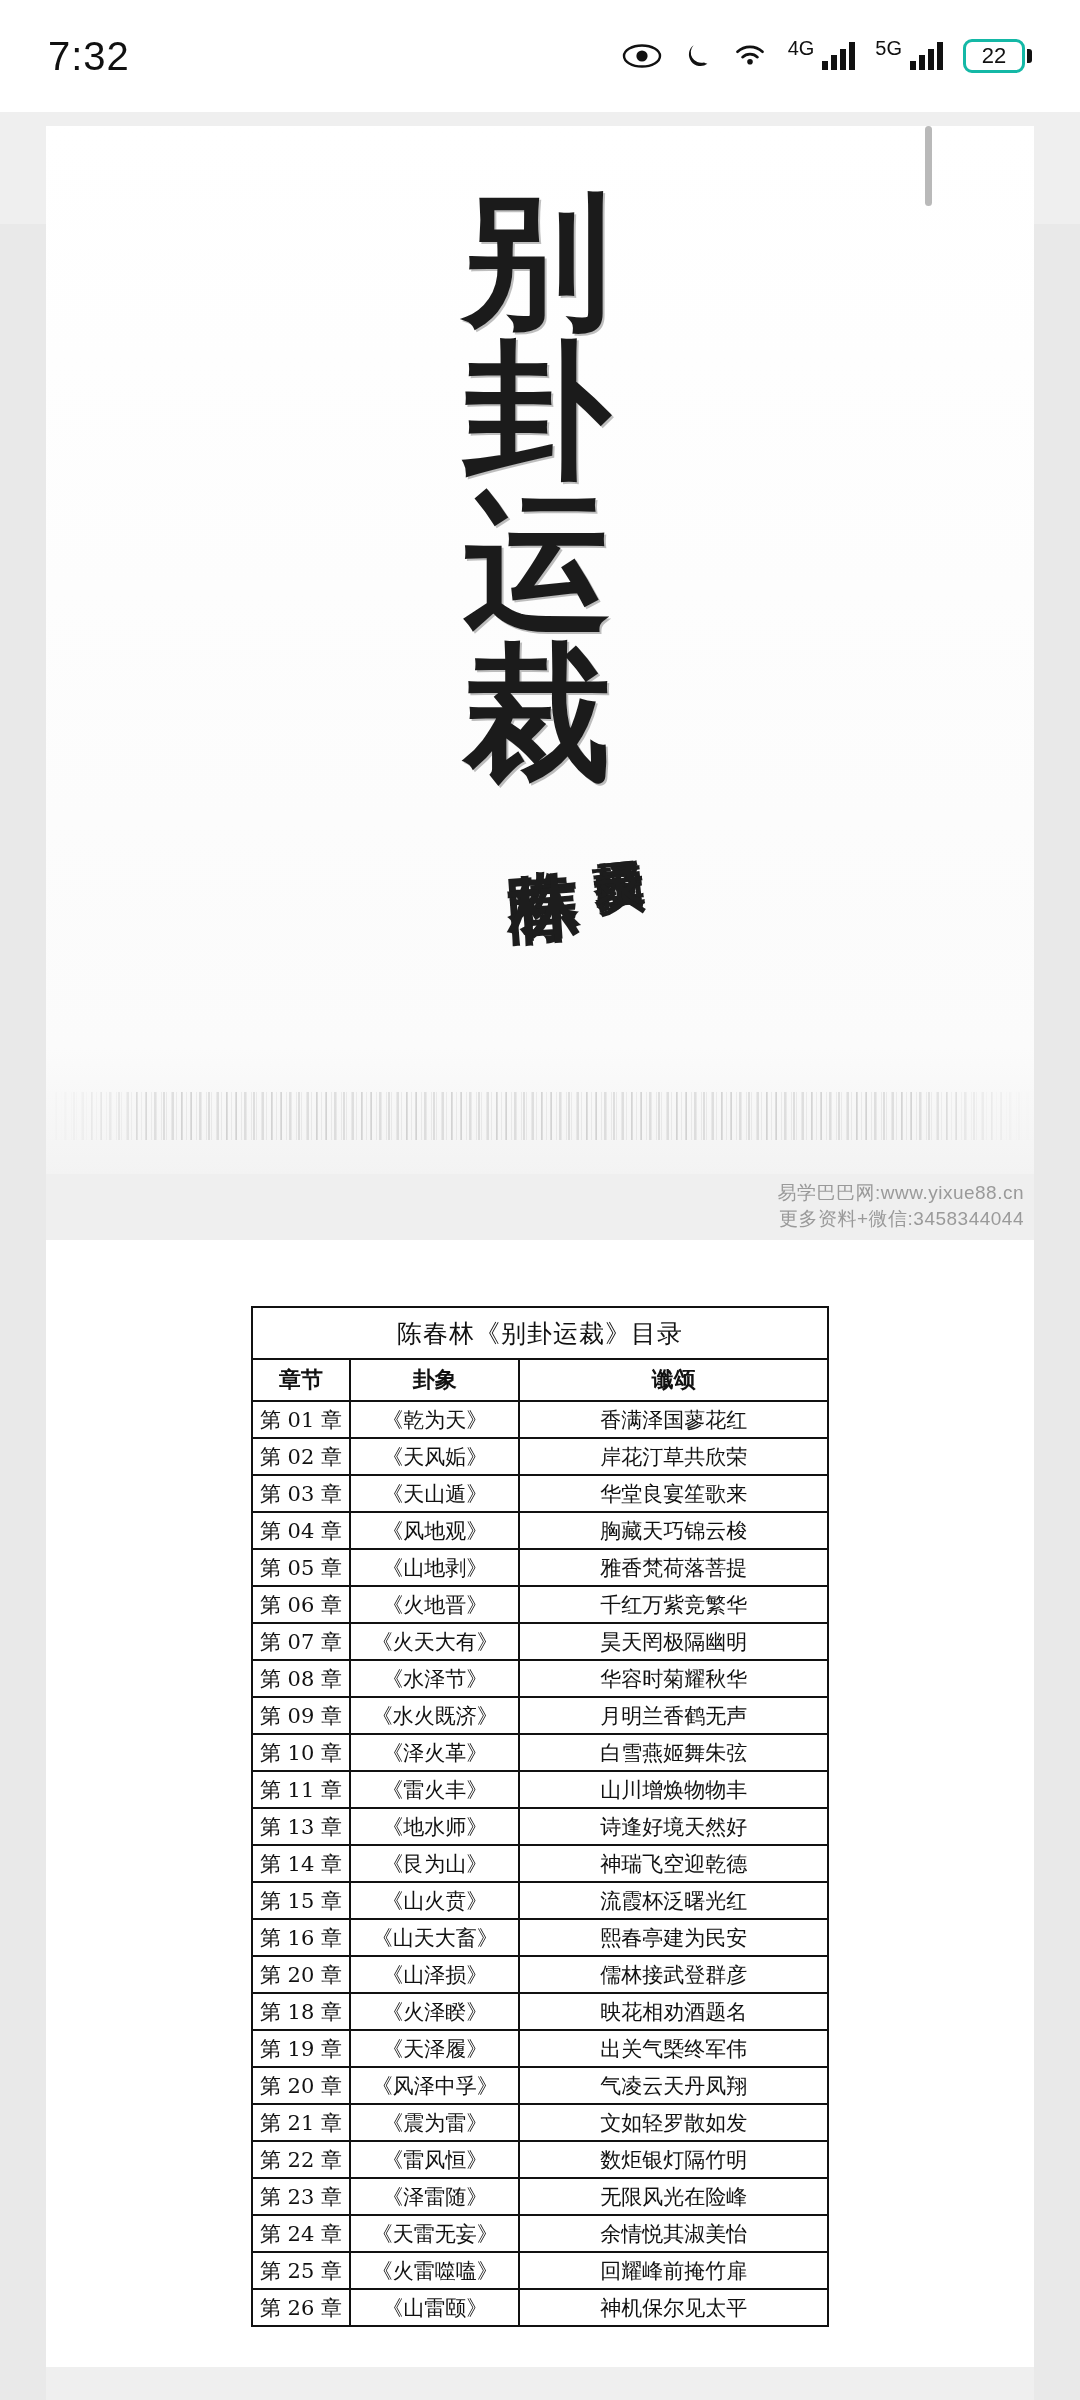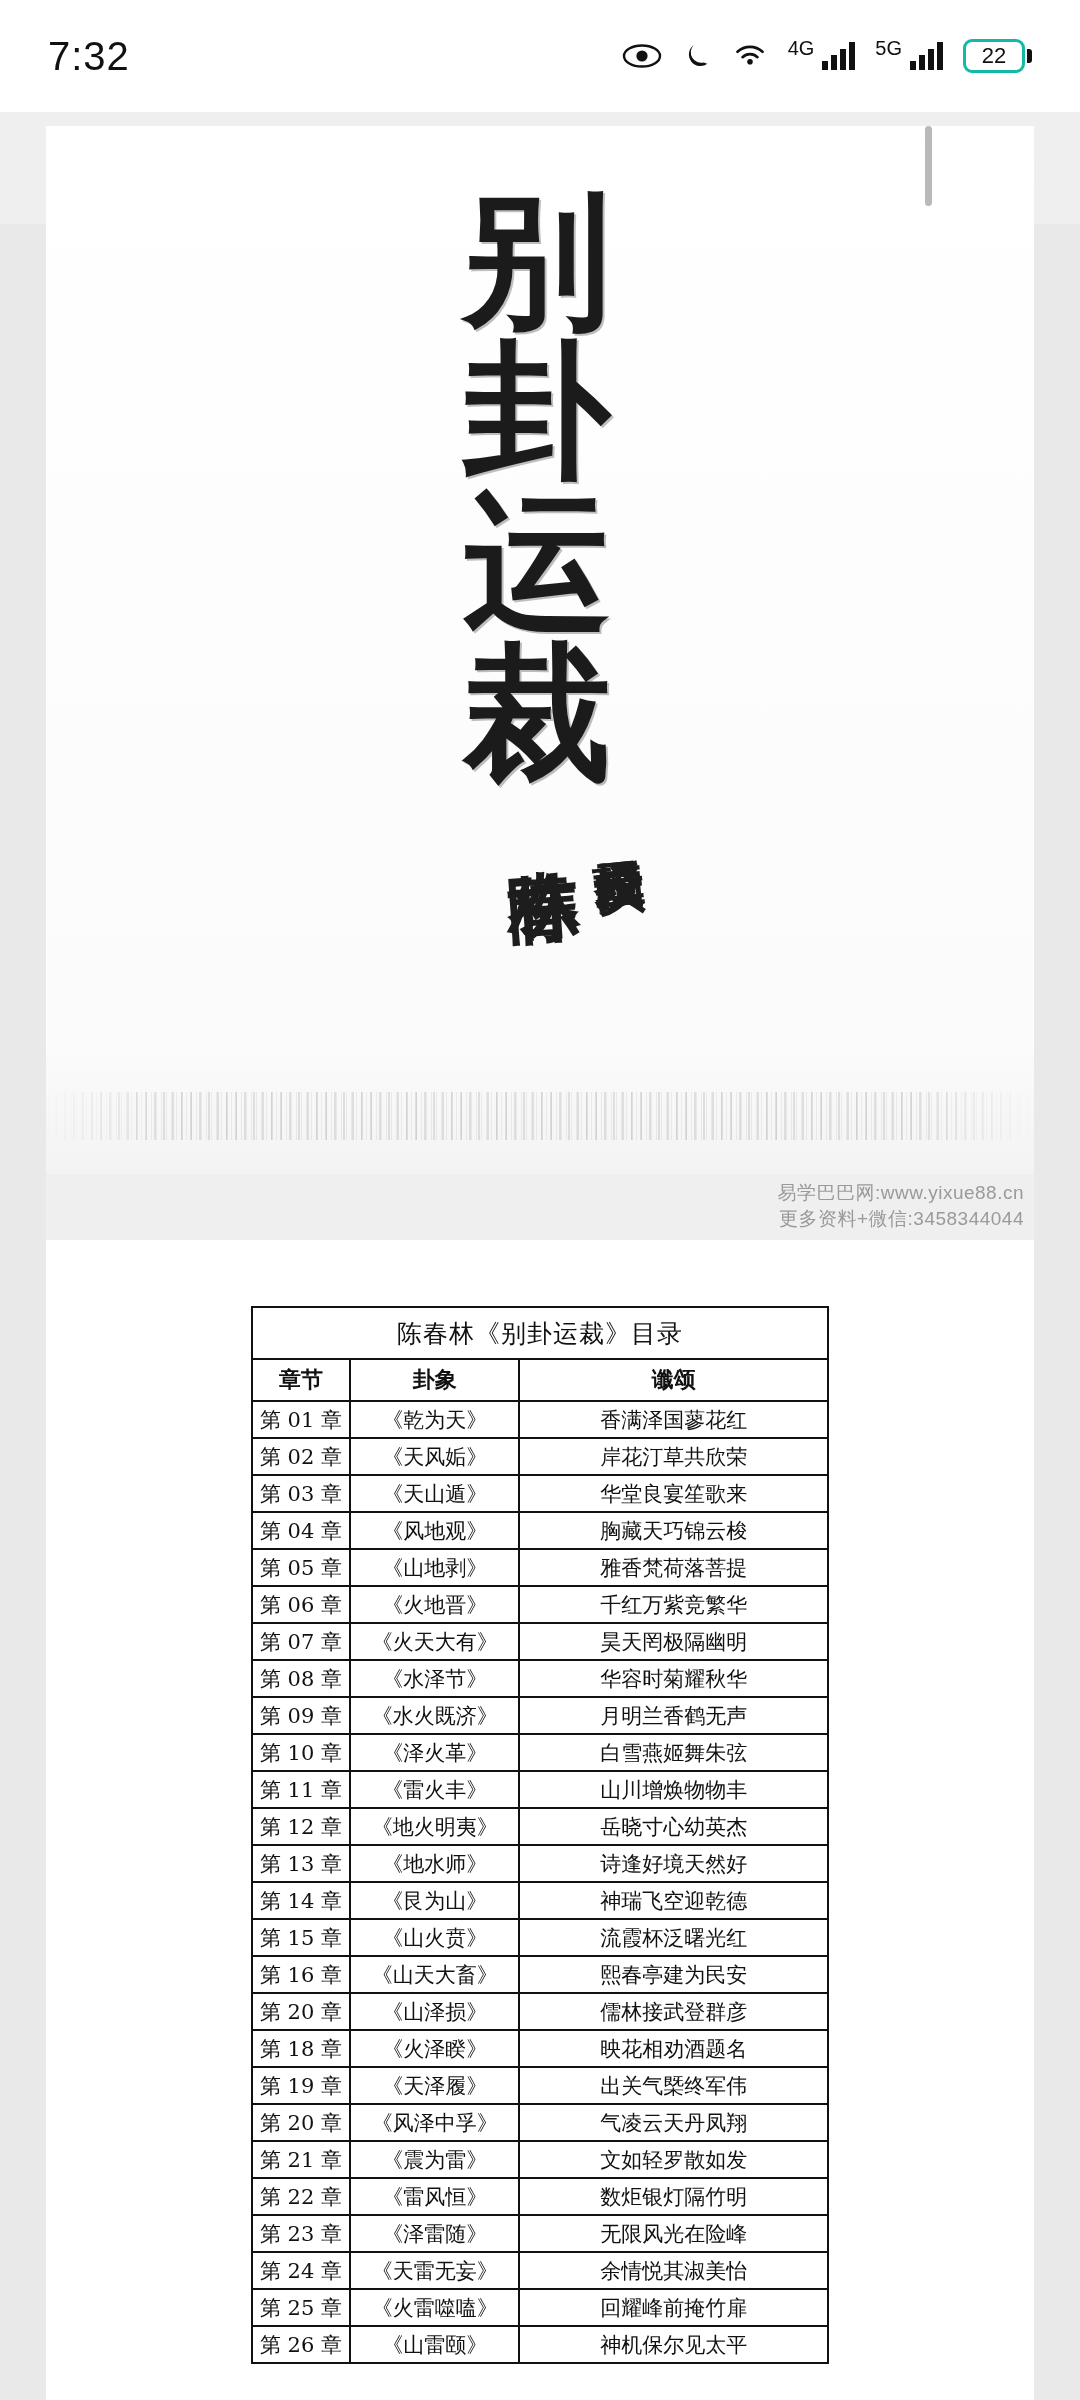--- a/index.html
+++ b/index.html
@@ -308,25 +308,20 @@
               <td class="c-chap">第 10 章</td>
               <td class="c-gua">《泽火革》</td>
               <td class="c-song">白雪燕姬舞朱弦</td>
             </tr>
             <tr>
               <td class="c-chap">第 11 章</td>
               <td class="c-gua">《雷火丰》</td>
               <td class="c-song">山川增焕物物丰</td>
             </tr>
             <tr>
-              <td class="c-chap">第 12 章</td>
-              <td class="c-gua">《地火明夷》</td>
-              <td class="c-song">岳晓寸心幼英杰</td>
-            </tr>
-            <tr>
               <td class="c-chap">第 13 章</td>
               <td class="c-gua">《地水师》</td>
               <td class="c-song">诗逢好境天然好</td>
             </tr>
             <tr>
               <td class="c-chap">第 14 章</td>
               <td class="c-gua">《艮为山》</td>
               <td class="c-song">神瑞飞空迎乾德</td>
             </tr>
             <tr>

